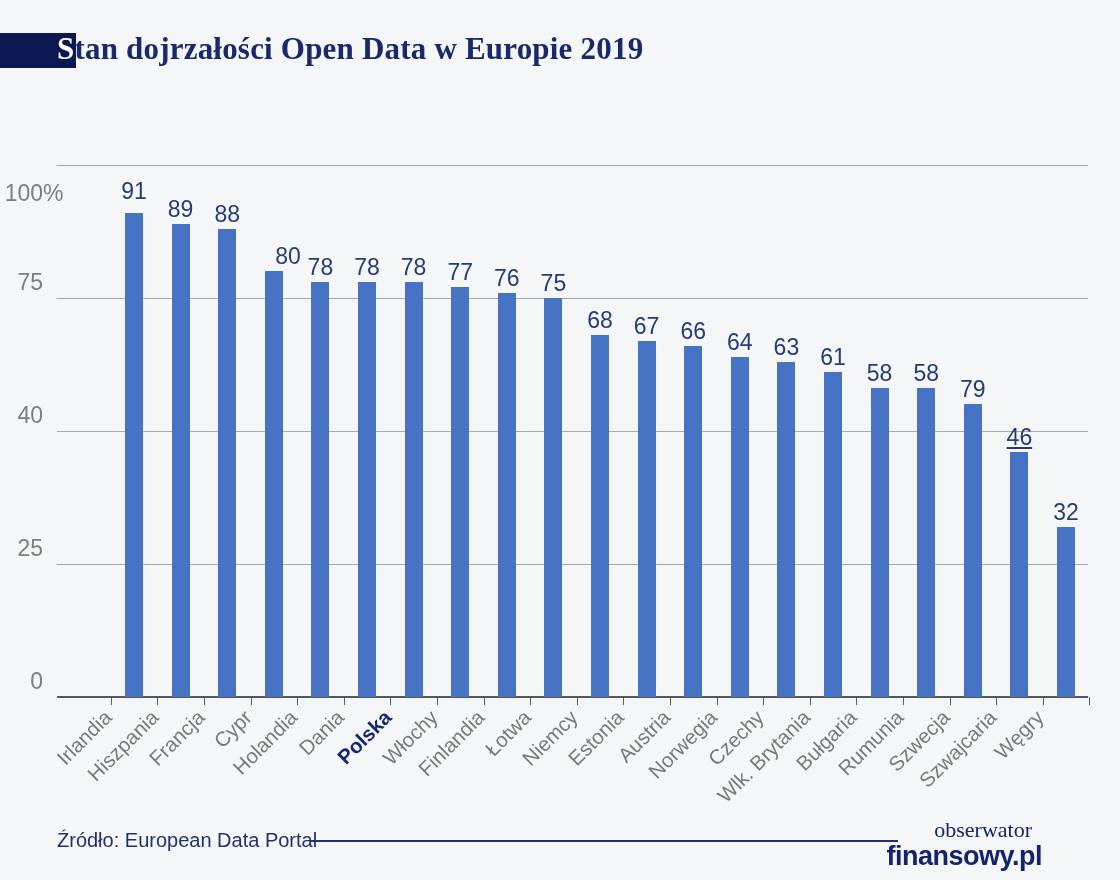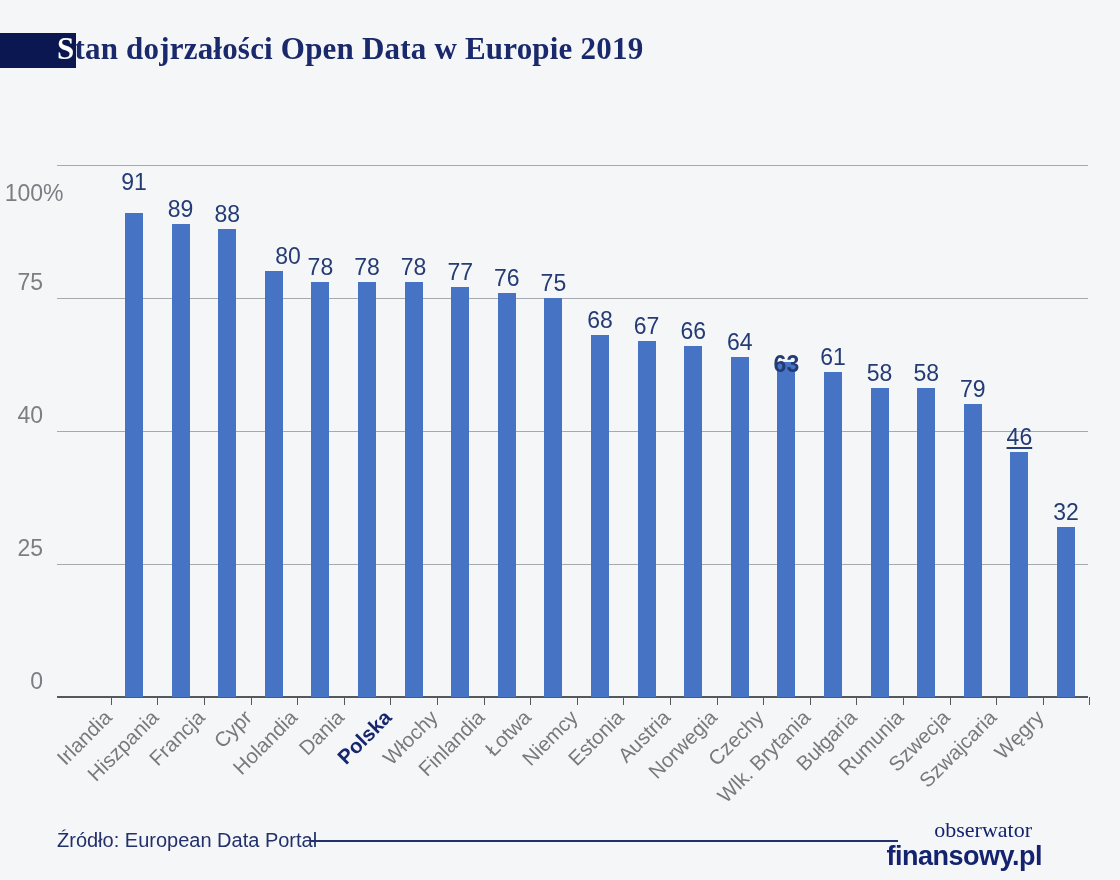--- a/index.html
+++ b/index.html
@@ -85,21 +85,21 @@
       <div class="ylabel" style="right: 1029px; top: 668px;">0</div>
       <div class="gridline" style="left: 57px; width: 1031px; top: 563.5px;"></div>
       <div class="ylabel" style="right: 1029px; top: 535px;">25</div>
       <div class="gridline" style="left: 57px; width: 1031px; top: 430.5px;"></div>
       <div class="ylabel" style="right: 1029px; top: 402px;">40</div>
       <div class="gridline" style="left: 57px; width: 1031px; top: 297.5px;"></div>
       <div class="ylabel" style="right: 1029px; top: 269px;">75</div>
       <div class="gridline" style="left: 57px; width: 1031px; top: 164.5px;"></div>
       <div class="ylabel" style="right: 1029px; top: 136px; margin-top: 44px;">100<span class="unit">%</span></div>
       <div class="bar" style="left: 125px; width: 18px; top: 213px; height: 484px;"></div>
-      <div class="value-label" style="left: 104px; top: 169px;">91</div>
+      <div class="value-label" style="left: 104px; top: 178px;">91</div>
       <div class="xlabel" style="right: 972px; top: 706px;">Irlandia</div>
       <div class="bar" style="left: 171.6px; width: 18px; top: 224px; height: 473px;"></div>
       <div class="value-label" style="left: 150.6px; top: 196px;">89</div>
       <div class="xlabel" style="right: 925.4px; top: 706px;">Hiszpania</div>
       <div class="bar" style="left: 218.2px; width: 18px; top: 229px; height: 468px;"></div>
       <div class="value-label" style="left: 197.2px; top: 201px;">88</div>
       <div class="xlabel" style="right: 878.8px; top: 706px;">Francja</div>
       <div class="bar" style="left: 264.8px; width: 18px; top: 271px; height: 426px;"></div>
       <div class="value-label" style="left: 258px; top: 243px;">80</div>
       <div class="xlabel" style="right: 832.2px; top: 706px;">Cypr</div>
@@ -127,21 +127,21 @@
       <div class="bar" style="left: 637.6px; width: 18px; top: 341px; height: 356px;"></div>
       <div class="value-label" style="left: 616.6px; top: 313px;">67</div>
       <div class="xlabel" style="right: 459.4px; top: 706px;">Estonia</div>
       <div class="bar" style="left: 684.2px; width: 18px; top: 346px; height: 351px;"></div>
       <div class="value-label" style="left: 663.2px; top: 318px;">66</div>
       <div class="xlabel" style="right: 412.8px; top: 706px;">Austria</div>
       <div class="bar" style="left: 730.8px; width: 18px; top: 357px; height: 340px;"></div>
       <div class="value-label" style="left: 709.8px; top: 329px;">64</div>
       <div class="xlabel" style="right: 366.2px; top: 706px;">Norwegia</div>
       <div class="bar" style="left: 777.4px; width: 18px; top: 362px; height: 335px;"></div>
-      <div class="value-label" style="left: 756.4px; top: 351px; font-weight: bold;">63</div>
+      <div class="value-label" style="left: 756.4px; top: 334px;">63</div>
       <div class="xlabel" style="right: 319.6px; top: 706px;">Czechy</div>
       <div class="bar" style="left: 824px; width: 18px; top: 372px; height: 325px;"></div>
       <div class="value-label" style="left: 803px; top: 344px;">61</div>
       <div class="xlabel" style="right: 273px; top: 706px;">Wlk. Brytania</div>
       <div class="bar" style="left: 870.6px; width: 18px; top: 388px; height: 309px;"></div>
       <div class="value-label" style="left: 849.6px; top: 360px;">58</div>
       <div class="xlabel" style="right: 226.4px; top: 706px;">Bułgaria</div>
       <div class="bar" style="left: 917.2px; width: 18px; top: 388px; height: 309px;"></div>
       <div class="value-label" style="left: 896.2px; top: 360px;">58</div>
       <div class="xlabel" style="right: 179.8px; top: 706px;">Rumunia</div>

